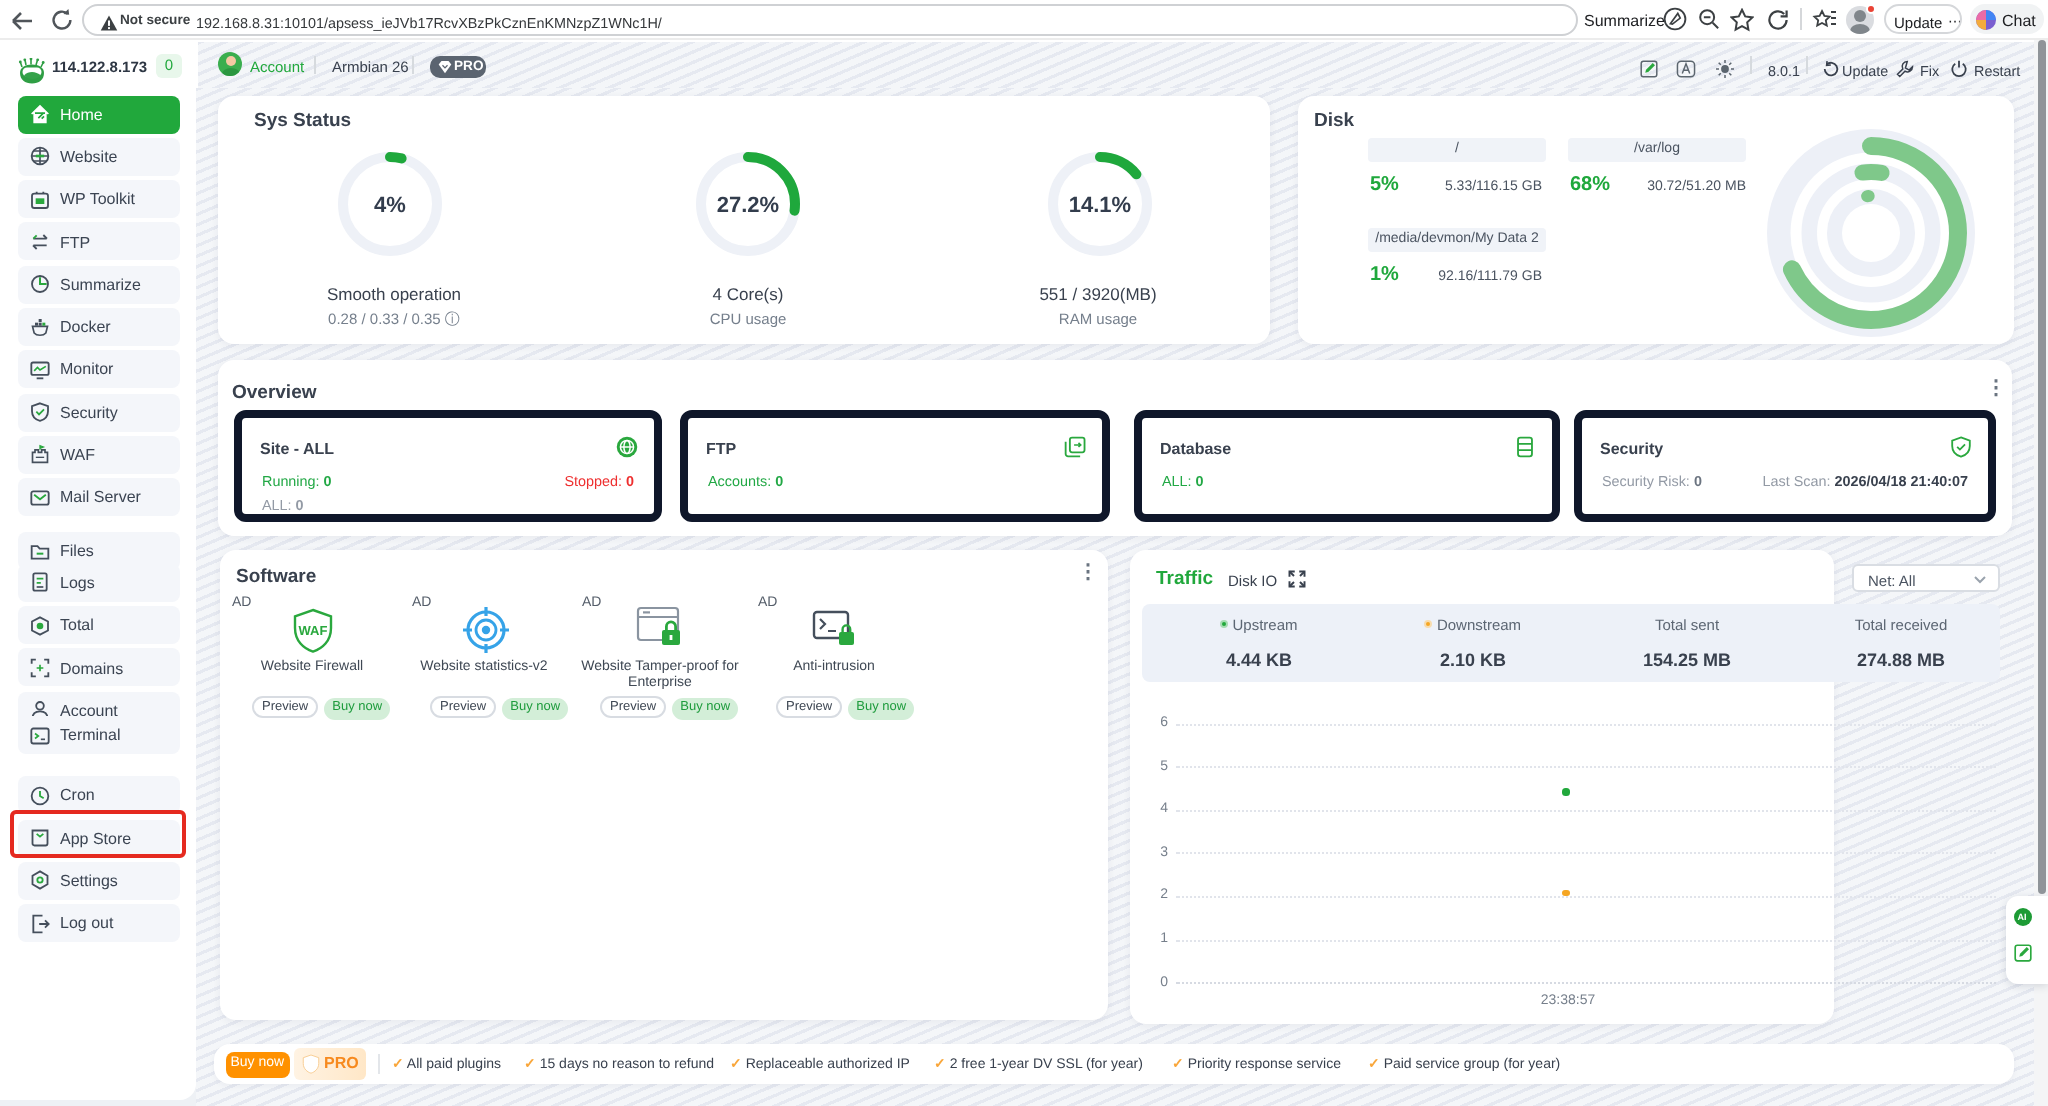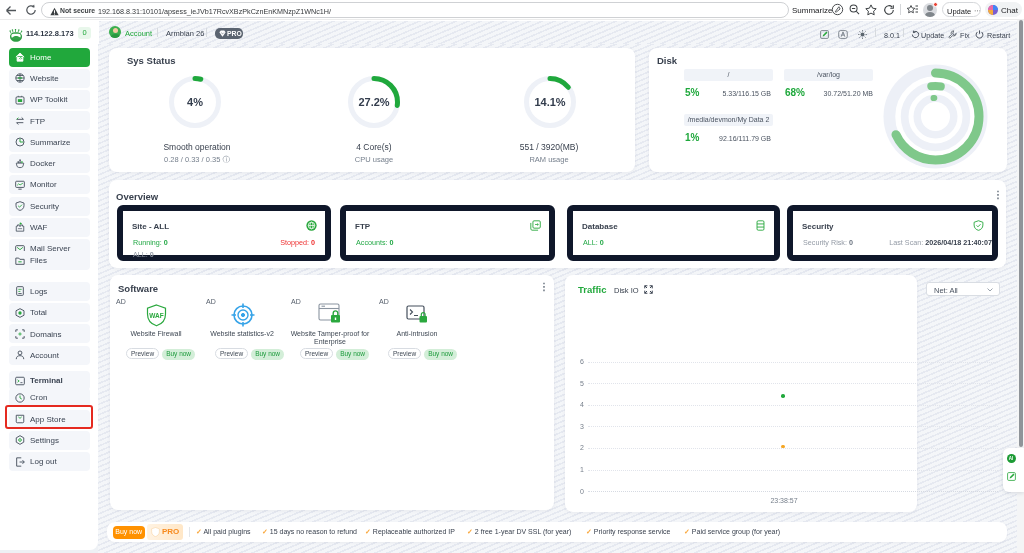--- a/index.html
+++ b/index.html
@@ -29,21 +29,21 @@
 .ctitle{font-size:9.5px;font-weight:bold;color:#39414e;}
 .dots3{position:absolute;width:3px;color:#6a7480;font-size:10px;letter-spacing:0;line-height:3.5px;font-weight:bold;}
 
 .glabel{position:absolute;width:120px;text-align:center;font-size:8.5px;color:#39414e;}
 .glabel2{position:absolute;width:130px;text-align:center;font-size:7.5px;color:#757f8c;}
 
 .dhead{position:absolute;height:12px;background:#f0f3f8;border-radius:2px;font-size:7px;color:#4a5360;text-align:center;line-height:12px;white-space:nowrap;overflow:hidden;}
 .dpct{position:absolute;font-size:10px;font-weight:bold;color:#1fa83c;}
 .dval{position:absolute;font-size:7px;color:#4a5360;text-align:right;}
 
-.ocard{position:absolute;border:6px solid #0f172a;border-radius:6px;background:#fff;}
+.ocard{position:absolute;border:4px solid #0f172a;border-radius:6px;background:#fff;}
 .otitle{position:absolute;left:9px;top:11px;font-size:8px;font-weight:bold;color:#39414e;}
 .oicon{position:absolute;right:8px;top:9px;width:11px;height:11px;}
 .grn{color:#22a845;}
 .red{color:#ee2f2f;}
 .gry{color:#939aa5;}
 .orow{position:absolute;font-size:7.2px;}
 
 .ad{position:absolute;font-size:7px;color:#555e6a;}
 .sname{position:absolute;width:110px;text-align:center;font-size:7px;color:#3f4854;line-height:8px;}
 .btnrow{position:absolute;height:11px;font-size:0;line-height:0;}
@@ -258,21 +258,21 @@
         </svg>
         <span class="lb">WAF</span>
       </div>
 <div class="mi" style="top:195.2px;text-decoration:underline;">
         <svg viewBox="0 0 12 12">
           <rect x="0.8" y="2" width="10.4" height="8" rx="1.2" stroke="#454f5c" fill="none" stroke-width="1.1"></rect>
           <path d="M2.5 4 L6 6.8 L9.5 4" stroke="#2aa83e" stroke-width="1.1" fill="none"></path>
         </svg>
         <span class="lb">Mail Server</span>
       </div>
-<div class="mi" style="top:207px;">
+<div class="mi" style="top:222px;">
         <svg viewBox="0 0 12 12">
           <path d="M1 2.5 H4.5 L5.8 4 H11 V10 H1 Z" stroke="#454f5c" fill="none" stroke-width="1.1"></path>
           <path d="M4 7 H8" stroke="#2aa83e" stroke-width="1.2"></path>
         </svg>
         <span class="lb">Files</span>
       </div>
 <div class="mi" style="top:237.8px;">
         <svg viewBox="0 0 12 12">
           <rect x="2" y="0.8" width="8" height="10.4" rx="1" stroke="#454f5c" fill="none" stroke-width="1.1"></rect>
           <path d="M4 4 H8 M4 6.5 H6.5" stroke="#2aa83e" stroke-width="1"></path>
@@ -294,21 +294,21 @@
         </svg>
         <span class="lb">Domains</span>
       </div>
 <div class="mi" style="top:301.7px;">
         <svg viewBox="0 0 12 12">
           <circle cx="6" cy="3.5" r="2.3" stroke="#454f5c" fill="none" stroke-width="1.1"></circle>
           <path d="M1.5 11 C1.5 8 3.5 6.8 6 6.8 C8.5 6.8 10.5 8 10.5 11" stroke="#454f5c" fill="none" stroke-width="1.1"></path>
         </svg>
         <span class="lb">Account</span>
       </div>
-<div class="mi" style="top:327px;font-weight:bold;">
+<div class="mi" style="top:314px;">
         <svg viewBox="0 0 12 12">
           <rect x="0.8" y="1.5" width="10.4" height="9" rx="1.2" stroke="#454f5c" fill="none" stroke-width="1.1"></rect>
           <path d="M3 4.5 L5 6 L3 7.5" stroke="#2aa83e" stroke-width="1" fill="none"></path>
           <path d="M6.5 8 H9" stroke="#454f5c" stroke-width="1"></path>
         </svg>
         <span class="lb">Terminal</span>
       </div>
 <div class="mi" style="top:344.3px;">
         <svg viewBox="0 0 12 12">
           <circle cx="6" cy="6" r="5" stroke="#454f5c" fill="none" stroke-width="1.1"></circle>
@@ -427,21 +427,21 @@
         </svg>
   <div class="orow grn" style="left:10px;top:27px;">ALL: <b>0</b></div>
  </div>
  <div class="ocard" style="left:678px;top:25px;width:211px;height:56px;">
   <div class="otitle">Security</div>
   <svg class="oicon" viewBox="0 0 12 12">
           <path d="M6 0.8 L10.8 2.5 V5.5 C10.8 8.8 8.5 10.6 6 11.3 C3.5 10.6 1.2 8.8 1.2 5.5 V2.5 Z" stroke="#2aa83e" fill="none" stroke-width="1"></path>
           <path d="M3.9 5.9 L5.4 7.4 L8.2 4.6" stroke="#2aa83e" stroke-width="1" fill="none"></path>
         </svg>
   <div class="orow gry" style="left:10px;top:27px;">Security Risk: <b style="color:#6b7480">0</b></div>
-  <div class="orow gry" style="right:0;top:27px;text-align:center;">Last Scan: <b style="color:#39414e">2026/04/18 21:40:07</b></div>
+  <div class="orow gry" style="right:10px;top:27px;text-align:center;">Last Scan: <b style="color:#39414e">2026/04/18 21:40:07</b></div>
  </div>
 </div>
 
 <div class="card" style="left:110px;top:275px;width:444px;height:235px;">
  <div class="ctitle abs" style="left:8px;top:8px;">Software</div>
  <div class="dots3" style="left:429px;top:10px;">⋮</div>
  <div class="ad" style="left:6px;top:23px;">AD</div>
  <svg class="abs" style="left:36px;top:29px" width="21" height="23" viewBox="0 0 21 23">
         <path d="M10.5 1 L19.5 4.2 V10 C19.5 16.5 15.2 20.3 10.5 21.8 C5.8 20.3 1.5 16.5 1.5 10 V4.2 Z" stroke="#2aa83e" fill="none" stroke-width="1.2"></path>
         <text x="10.5" y="13.5" text-anchor="middle" font-size="6.5" font-weight="bold" fill="#2aa83e">WAF</text>
@@ -490,20 +490,30 @@
         <g stroke="#39414e" stroke-width="1.3" fill="none">
           <path d="M4.5 1 H1 V4.5 M7.5 1 H11 V4.5 M11 7.5 V11 H7.5 M1 7.5 V11 H4.5"></path>
           <path d="M1 1 L4 4 M11 1 L8 4 M11 11 L8 8 M1 11 L4 8"></path>
         </g>
       </svg>
  <div class="abs" style="left:361px;top:7px;width:74px;height:14px;border:1px solid #d9dde3;border-radius:3px;background:#fff;">
    <div class="abs" style="left:7px;top:3px;font-size:7.5px;color:#4a5360;">Net: All</div>
    <svg class="abs" style="right:6px;top:5px" width="6" height="4" viewBox="0 0 6 4">
           <path d="M0.5 0.5 L3 3 L5.5 0.5" stroke="#9aa3ad" fill="none"></path>
         </svg>
+ </div>
+ <div class="abs" style="left:6px;top:27px;width:429px;height:39px;background:#edf1f8;border-radius:4px;">
+  <div class="abs statlbl" style="left:5px;top:6px;width:107px;text-align:center;"><span><span style="display:inline-block;width:4px;height:4px;border-radius:50%;background:#21a83c;border:1.2px solid #a6dcb2;vertical-align:1px;margin-right:2px;"></span>Upstream</span></div>
+  <div class="abs statval" style="left:5px;top:19px;width:107px;text-align:center;">4.44 KB</div>
+  <div class="abs statlbl" style="left:112px;top:6px;width:107px;text-align:center;"><span><span style="display:inline-block;width:4px;height:4px;border-radius:50%;background:#f5a623;border:1.2px solid #f7dcae;vertical-align:1px;margin-right:2px;"></span>Downstream</span></div>
+  <div class="abs statval" style="left:112px;top:19px;width:107px;text-align:center;">2.10 KB</div>
+  <div class="abs statlbl" style="left:219px;top:6px;width:107px;text-align:center;">Total sent</div>
+  <div class="abs statval" style="left:219px;top:19px;width:107px;text-align:center;">154.25 MB</div>
+  <div class="abs statlbl" style="left:326px;top:6px;width:107px;text-align:center;">Total received</div>
+  <div class="abs statval" style="left:326px;top:19px;width:107px;text-align:center;">274.88 MB</div>
  </div>
  <div class="gnum" style="top:83px;">6</div>
       <div class="gline" style="top:86.6px;left:23px;"></div>
  <div class="gnum" style="top:104.6px;">5</div>
       <div class="gline" style="top:108.2px;left:23px;"></div>
  <div class="gnum" style="top:126.2px;">4</div>
       <div class="gline" style="top:129.8px;left:23px;"></div>
  <div class="gnum" style="top:147.8px;">3</div>
       <div class="gline" style="top:151.4px;left:23px;"></div>
  <div class="gnum" style="top:169.4px;">2</div>

